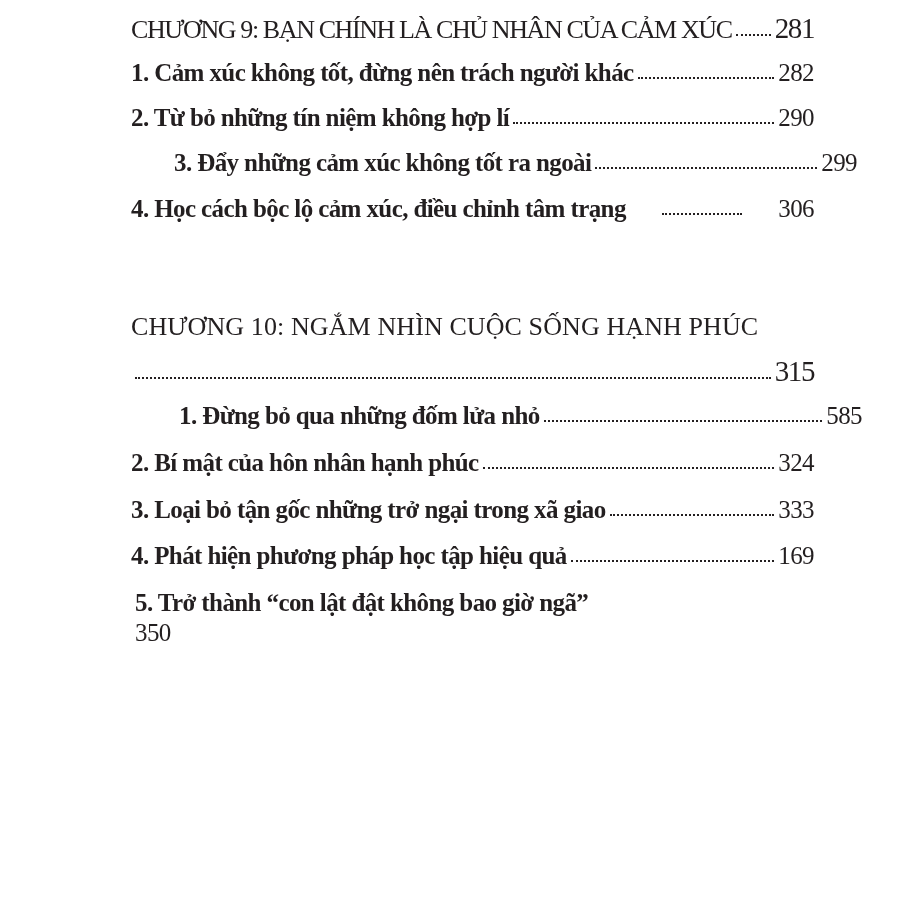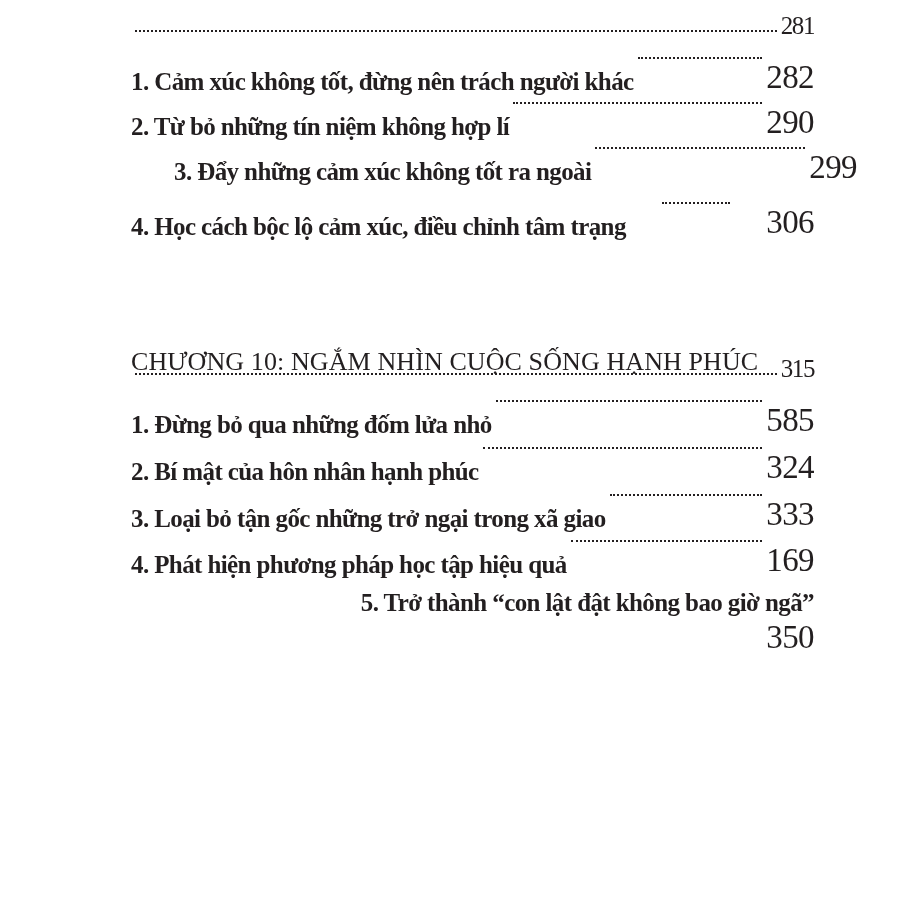--- a/index.html
+++ b/index.html
@@ -15,61 +15,62 @@
       letter-spacing: -0.6px;
     }
     .row .title { flex: 0 0 auto; }
     .row .leader {
       flex: 1 1 auto; overflow: hidden; margin: 0 4px;
       border-bottom: 2px dotted #231f20; height: 0; align-self: baseline;
       position: relative; top: -2px;
     }
     .row .page { flex: 0 0 auto; font-weight: normal; }
     .chapter { font-size: 26px; font-weight: normal; letter-spacing: -1.4px; }
-    .item { font-size: 25px; font-weight: bold; align-items: flex-end; }
-    .item .page { font-size: 33px; font-weight: normal; }
-    .chapter .page { font-size: 25px; }
-    .chapter-line1 { position: absolute; left: 0; font-size: 26px; letter-spacing: 0.1px; white-space: nowrap; margin-top: 35px; }
+    .item { font-size: 25px; font-weight: bold; }
+    .item .page { font-size: 25px; font-weight: normal; }
+    .chapter .page { font-size: 29px; }
+    .chapter-line1 { position: absolute; left: 0; font-size: 26px; letter-spacing: 0.1px; white-space: nowrap; }
   </style>
 </head>
 <body>
 
 <div class="toc">
 
   <div class="row chapter" style="top:12px;">
+    <span class="title">CHƯƠNG 9: BẠN CHÍNH LÀ CHỦ NHÂN CỦA CẢM XÚC</span>
     <span class="leader"></span>
     <span class="page">281</span>
   </div>
   <div class="row item" style="top:59px;">
     <span class="title">1. Cảm xúc không tốt, đừng nên trách người khác</span>
     <span class="leader"></span>
     <span class="page">282</span>
   </div>
   <div class="row item" style="top:104px;">
     <span class="title">2. Từ bỏ những tín niệm không hợp lí</span>
     <span class="leader"></span>
     <span class="page">290</span>
   </div>
   <div class="row item" style="top:149px;margin-left:43px;">
     <span class="title">3. Đẩy những cảm xúc không tốt ra ngoài</span>
     <span class="leader"></span>
     <span class="page">299</span>
   </div>
-  <div class="row item" style="top:204px;gap:32px;">
+  <div class="row item" style="top:195px;gap:32px;">
     <span class="title">4. Học cách bộc lộ cảm xúc, điều chỉnh tâm trạng</span>
     <span class="leader"></span>
     <span class="page">306</span>
   </div>
 
   <div class="chapter-line1" style="top:312px;">CHƯƠNG 10: NGẮM NHÌN CUỘC SỐNG HẠNH PHÚC</div>
   <div class="row chapter" style="top:355px;">
     <span class="leader"></span>
     <span class="page">315</span>
   </div>
-  <div class="row item" style="top:402px;">
+  <div class="row item" style="top:402px;margin-left:48px;">
     <span class="title">1. Đừng bỏ qua những đốm lửa nhỏ</span>
     <span class="leader"></span>
     <span class="page">585</span>
   </div>
   <div class="row item" style="top:449px;">
     <span class="title">2. Bí mật của hôn nhân hạnh phúc</span>
     <span class="leader"></span>
     <span class="page">324</span>
   </div>
   <div class="row item" style="top:496px;">

